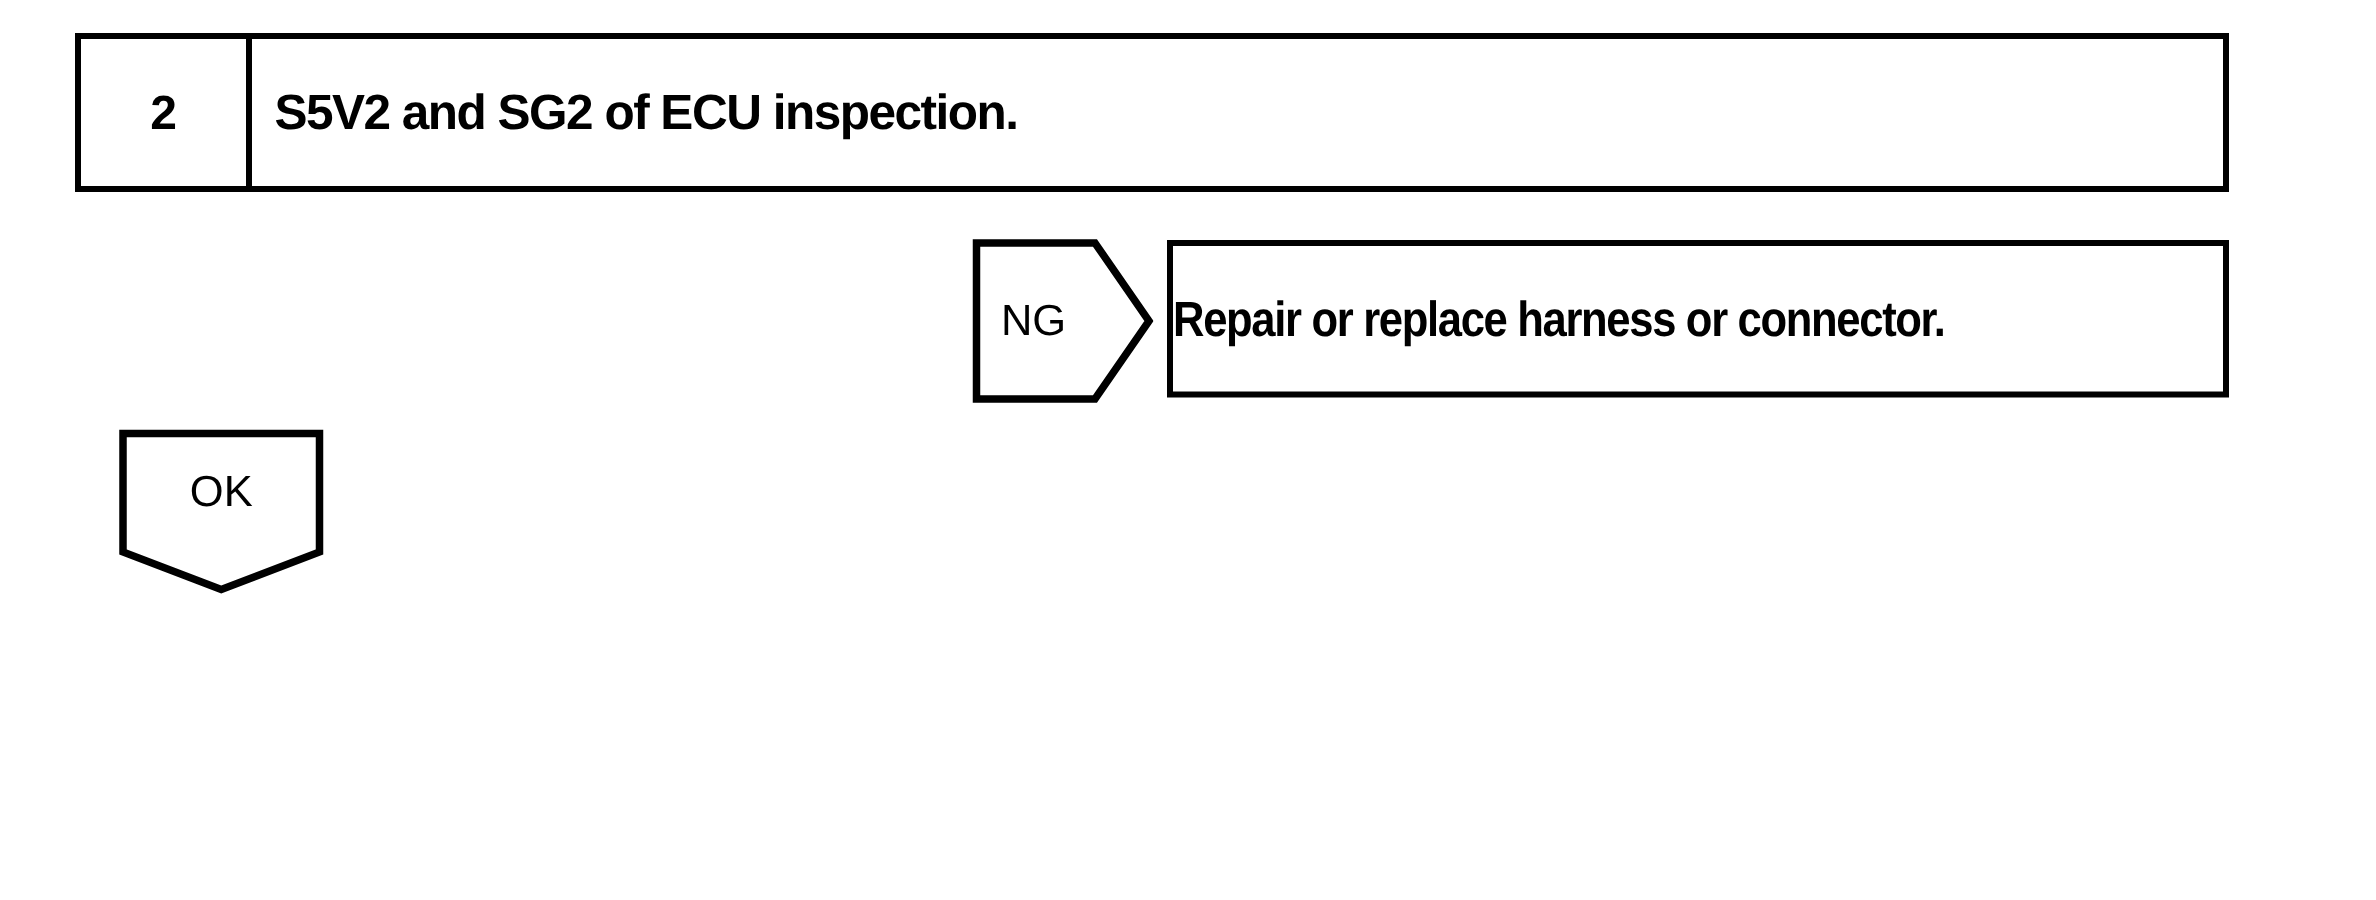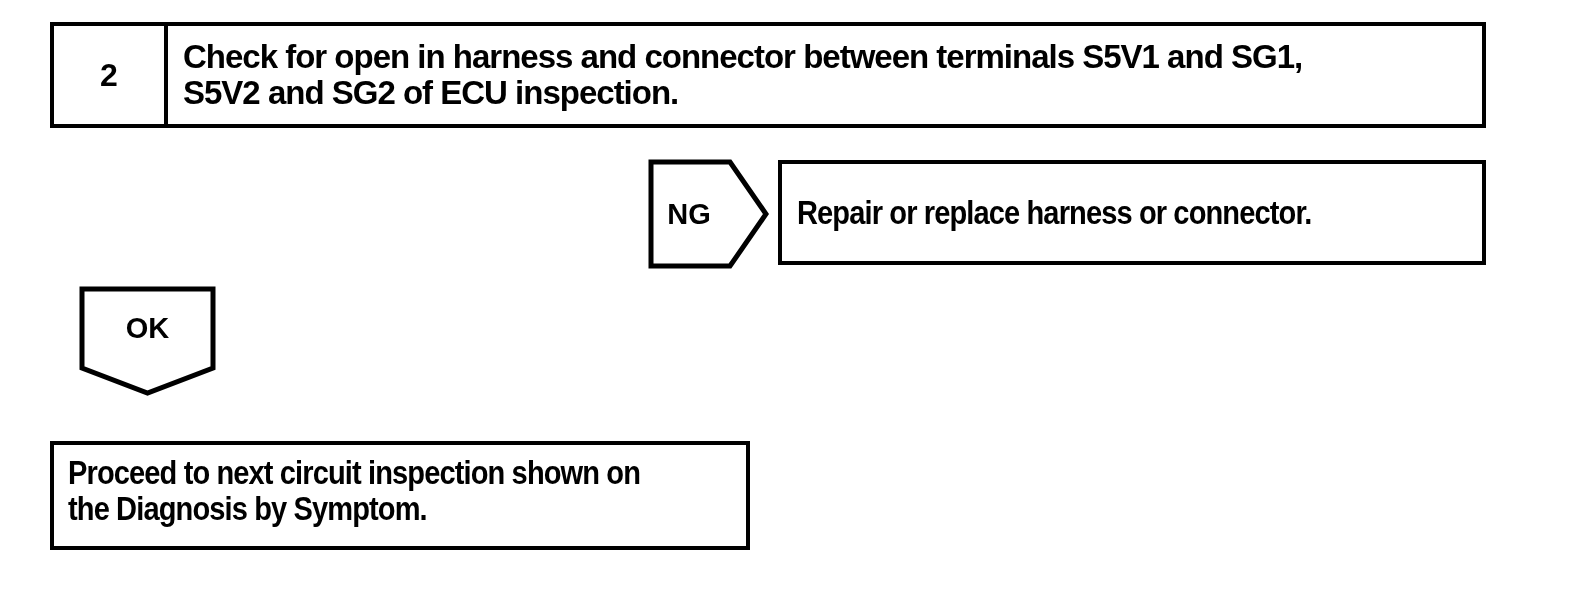--- a/index.html
+++ b/index.html
@@ -63,21 +63,21 @@
   }
   .connector svg {
     display: block;
   }
   .connector-label {
     position: absolute;
     display: flex;
     align-items: center;
     justify-content: center;
     font-size: 29px;
-    font-weight: bold;
+    font-weight: normal;
   }
   .ng-connector {
     left: 648px;
     top: 159px;
     width: 121px;
     height: 110px;
   }
   .ng-connector .connector-label {
     left: 0;
     top: 0;
@@ -97,42 +97,40 @@
     width: 137px;
     height: 84px;
   }
   .repair-box {
     left: 778px;
     top: 160px;
     width: 708px;
     height: 105px;
     display: flex;
     align-items: center;
-    padding-left: 15px;
   }
   .proceed-box {
     left: 50px;
     top: 441px;
     width: 700px;
     height: 109px;
     padding: 10px 10px 10px 14px;
     display: flex;
     flex-direction: column;
     justify-content: flex-start;
   }
 </style>
 </head>
 <body>
 
 <div id="canvas" style="background: rgb(255, 255, 255); color: rgb(0, 0, 0);">
 
   <div class="box step-box">
     <div class="step-number-cell">2</div>
     <div class="step-text-cell">
-      <div class="txt">Check for open in harness and connector between terminals S5V1 and SG1,</div>
       <div class="txt">S5V2 and SG2 of ECU inspection.</div>
     </div>
   </div>
 
   <div class="connector ng-connector">
     <svg width="121" height="110" viewBox="0 0 121 110">
       <polygon points="3,3 82,3 118,55 82,107 3,107" fill="#ffffff" stroke="#000000" stroke-width="5" stroke-linejoin="miter"></polygon>
     </svg>
     <div class="connector-label">NG</div>
   </div>
@@ -141,18 +139,14 @@
     <div class="txt condensed">Repair or replace harness or connector.</div>
   </div>
 
   <div class="connector ok-connector">
     <svg width="137" height="110" viewBox="0 0 137 110">
       <polygon points="3,3 134,3 134,82 68.5,107 3,82" fill="#ffffff" stroke="#000000" stroke-width="5" stroke-linejoin="miter"></polygon>
     </svg>
     <div class="connector-label">OK</div>
   </div>
 
-  <div class="box proceed-box">
-    <div class="txt condensed">Proceed to next circuit inspection shown on</div>
-    <div class="txt condensed">the Diagnosis by Symptom.</div>
-  </div>
 
 </div>
 
 </body></html>

